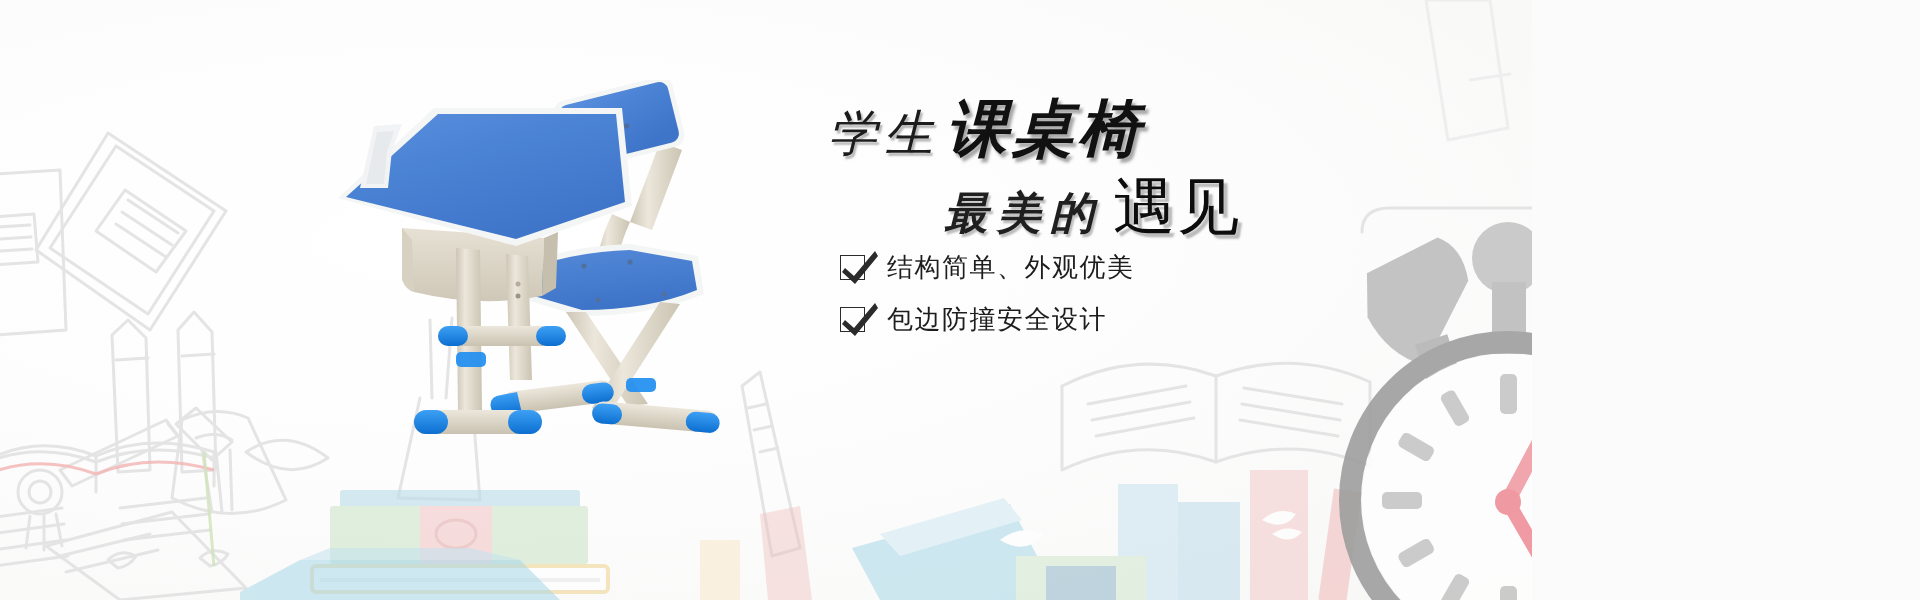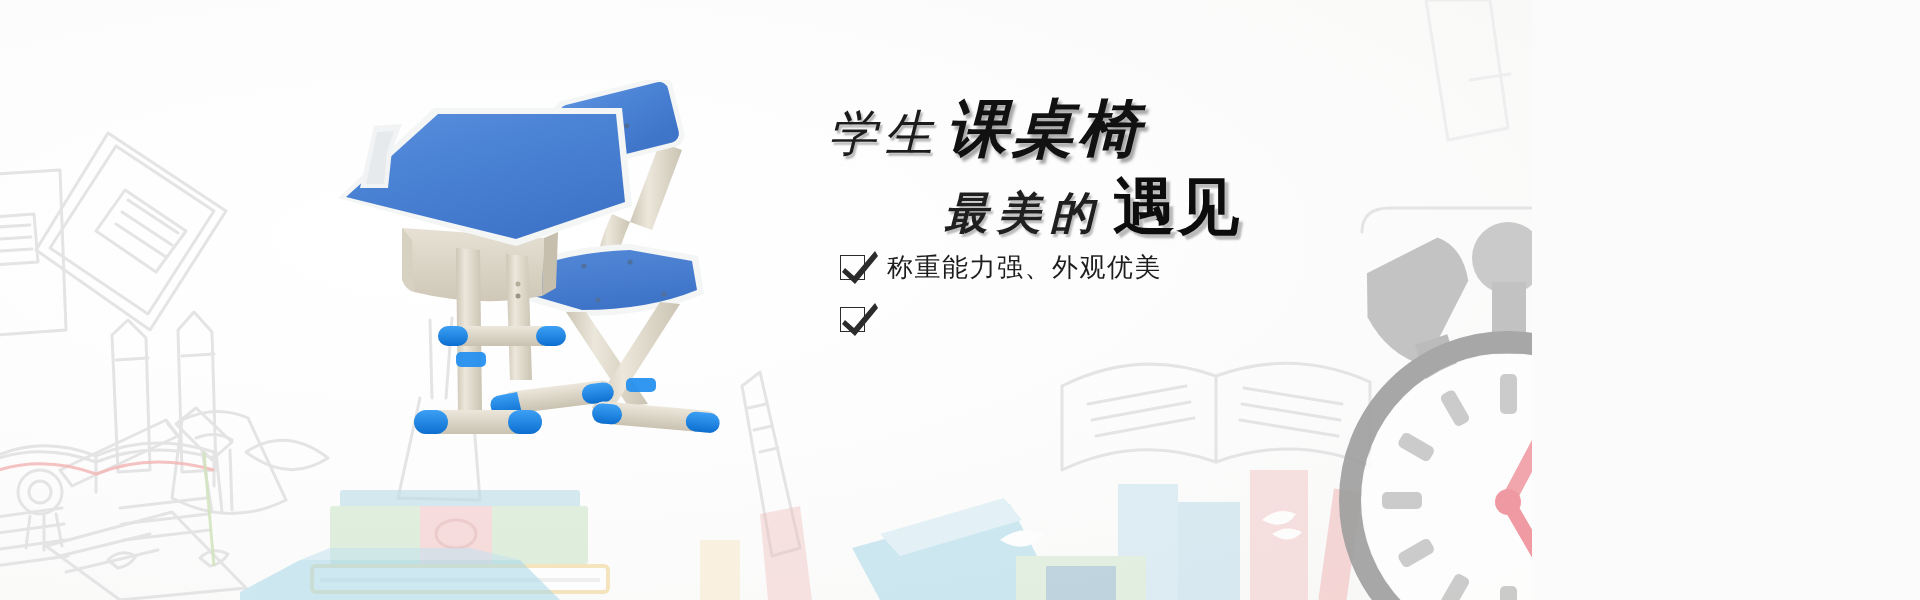--- a/index.html
+++ b/index.html
@@ -62,21 +62,21 @@
     font-size:44px;
     font-style:italic;
     font-weight:700;
     color:#1f1f1f;
     letter-spacing:9px;
     text-shadow:2px 3px 2px rgba(95,95,95,.42);
   }
   .t-bold {
     font-family:"DejaVu Sans", sans-serif;
     font-size:62px;
-    font-weight:700;
+    font-weight:400;
     color:#0d0d0d;
     letter-spacing:2px;
     text-shadow:4px 4px 2px rgba(120,120,120,.5);
     margin-left:10px;
   }
 
   
   .features { position:absolute; left:12px; top:160px; }
   .feature {
     display:flex; align-items:center;
@@ -396,28 +396,29 @@
     </div>
 
     <div class="features">
 
       <div class="feature">
         <span class="check-box">
           <svg width="40" height="40" viewBox="0 0 40 40">
             <path d="M 5 21 L 14 29 L 35 4 L 38 9 L 15 37 L 2 25 Z" fill="#2b2b2b"></path>
           </svg>
         </span>
-        <span class="feature-text">称重能力强、外观优美</span>
+        <span class="feature-text">结构简单、外观优美</span>
       </div>
 
 
       <div class="feature">
         <span class="check-box">
           <svg width="40" height="40" viewBox="0 0 40 40">
             <path d="M 5 21 L 14 29 L 35 4 L 38 9 L 15 37 L 2 25 Z" fill="#2b2b2b"></path>
           </svg>
         </span>
+        <span class="feature-text">包边防撞安全设计</span>
       </div>
 
     </div>
   </div>
 
 </div>
 
 </body></html>

